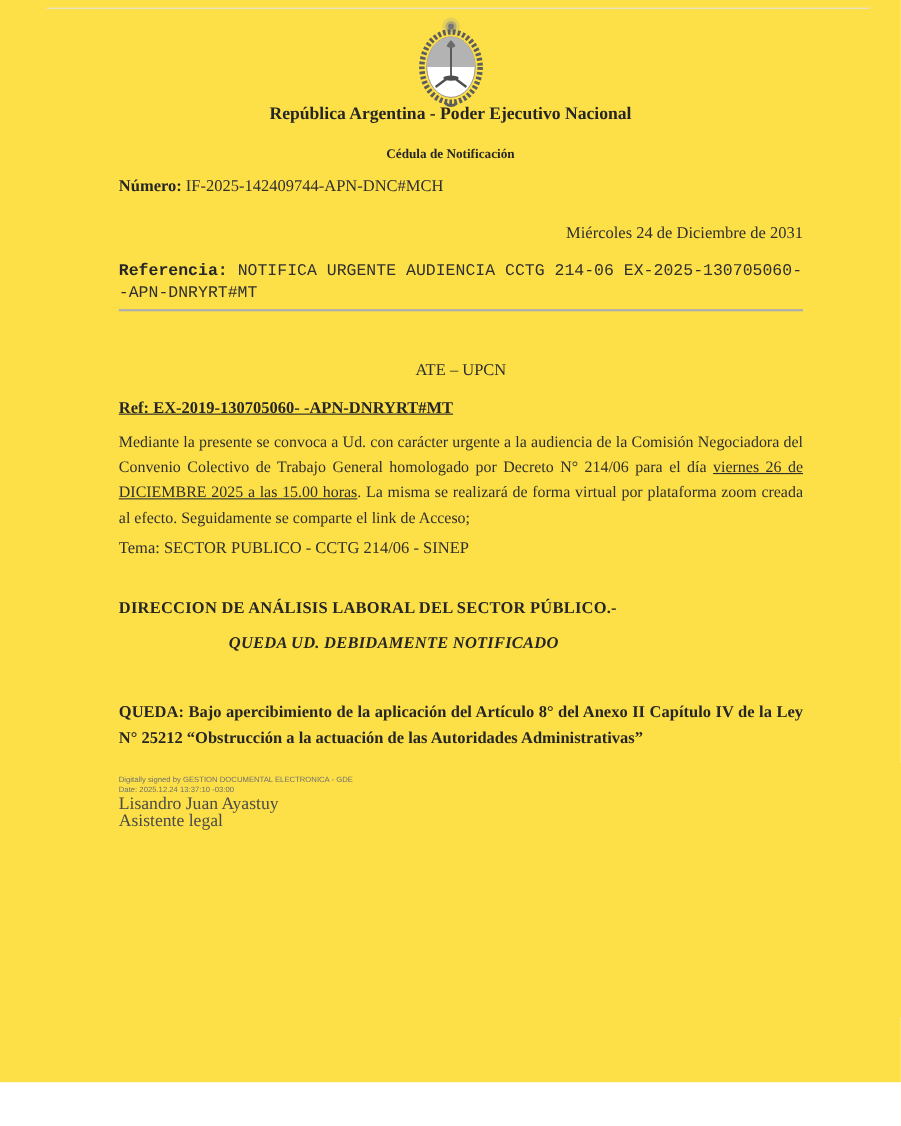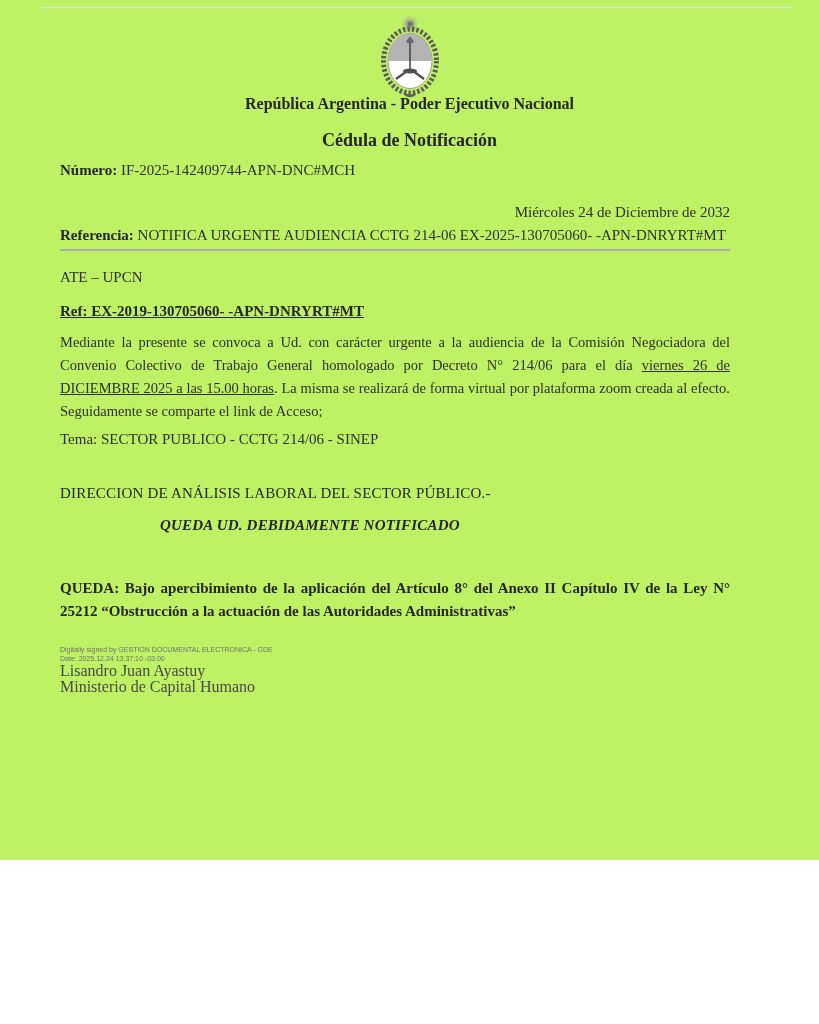--- a/index.html
+++ b/index.html
@@ -2,23 +2,23 @@
 <html><head>
 <meta charset="utf-8">
 <style>
   * { margin: 0; padding: 0; box-sizing: border-box; }
   html, body { background: #ffffff; }
   body { font-family: "Liberation Serif", "DejaVu Serif", serif; }
 
   .page {
     position: relative;
     width: 819px;
-    height: 860px;
+    height: 984px;
     margin: 0 auto;
-    background: #bef264;
+    background: #fde047;
     color: #2f2f2f;
     overflow: hidden;
   }
 
   .top-edge-line {
     position: absolute;
     top: 7px; left: 42px; right: 28px;
     height: 1px;
     background: #e2e2e2;
   }
@@ -41,61 +41,63 @@
     margin-top: 2px;
     text-align: center;
     font-size: 15px;
     line-height: 20px;
     letter-spacing: 0.2px;
   }
   .doc-type {
     margin-top: 16px;
     text-align: center;
     font-weight: bold;
-    font-size: 18px;
+    font-size: 12px;
     line-height: 20px;
     color: #262626;
   }
 
   .content {
-    padding-left: 60px;
+    padding-left: 108px;
     padding-right: 89px;
   }
 
   .number-line {
     margin-top: 10px;
     font-size: 15px;
     line-height: 20px;
   }
   .label-bold { font-weight: bold; color: #262626; }
 
   .place-date {
     margin-top: 20px;
     text-align: right;
     font-size: 15px;
     line-height: 25px;
   }
 
   .reference-line {
-    margin-top: 0;
-    font-size: 15px;
-    line-height: 20px;
+    margin-top: 12px;
+    font-size: 15px;
+    line-height: 20px;
+    font-family: Liberation Mono, monospace;
   }
 
   .divider {
     margin-top: 4px;
     height: 2px;
     background: #aeaeae;
     border: none;
   }
 
   .addressee {
-    margin-top: 16px;
-    font-size: 15px;
-    line-height: 20px;
+    margin-top: 44px;
+    font-size: 15px;
+    line-height: 20px;
+    text-align: center;
   }
 
   .ref-line {
     margin-top: 14px;
     font-size: 15px;
     line-height: 20px;
     font-weight: bold;
     text-decoration: underline;
     color: #262626;
   }
@@ -106,21 +108,21 @@
     line-height: 23px;
     text-align: justify;
   }
   .u { text-decoration: underline; }
 
   .tema-line { margin-top: 6px; font-size: 15px; line-height: 20px; }
   .hora-line { margin-top: 10px; font-size: 15px; line-height: 20px; }
 
   .direccion-line {
     margin-top: 34px;
-    font-weight: normal;
+    font-weight: bold;
     font-size: 15px;
     line-height: 20px;
     color: #262626;
     letter-spacing: 0.2px;
   }
   .queda-line {
     margin-top: 12px;
     padding-left: 100px;
     font-weight: bold;
     font-size: 15px;
@@ -183,21 +185,21 @@
   <div class="doc-type">Cédula de Notificación</div>
 
   <div class="content">
 
     <div class="number-line">
       <span class="label-bold">Número:</span>
       <span>IF-2025-142409744-APN-DNC#MCH</span>
     </div>
 
     <div class="place-date">
-      <div>Miércoles 24 de Diciembre de 2032</div>
+      <div>Miércoles 24 de Diciembre de 2031</div>
     </div>
 
     <div class="reference-line">
       <span class="label-bold">Referencia:</span>
       <span>NOTIFICA URGENTE AUDIENCIA CCTG 214-06 EX-2025-130705060- -APN-DNRYRT#MT</span>
     </div>
 
     <hr class="divider">
 
     <div class="addressee">ATE – UPCN</div>
@@ -213,17 +215,17 @@
 
     <p class="nota-par"><span>QUEDA</span><span>: Bajo apercibimiento de la aplicación del Artículo 8° del Anexo II Capítulo IV de la Ley N° 25212 “Obstrucción a la actuación de las Autoridades Administrativas”</span></p>
 
     <div class="digital-sig">
       <div>Digitally signed by GESTION DOCUMENTAL ELECTRONICA - GDE</div>
       <div>Date: 2025.12.24 13:37:10 -03:00</div>
     </div>
 
     <div class="signer-block">
       <div>Lisandro Juan Ayastuy</div>
-      <div>Ministerio de Capital Humano</div>
+      <div>Asistente legal</div>
     </div>
 
   </div>
 </div>
 
 </body></html>

